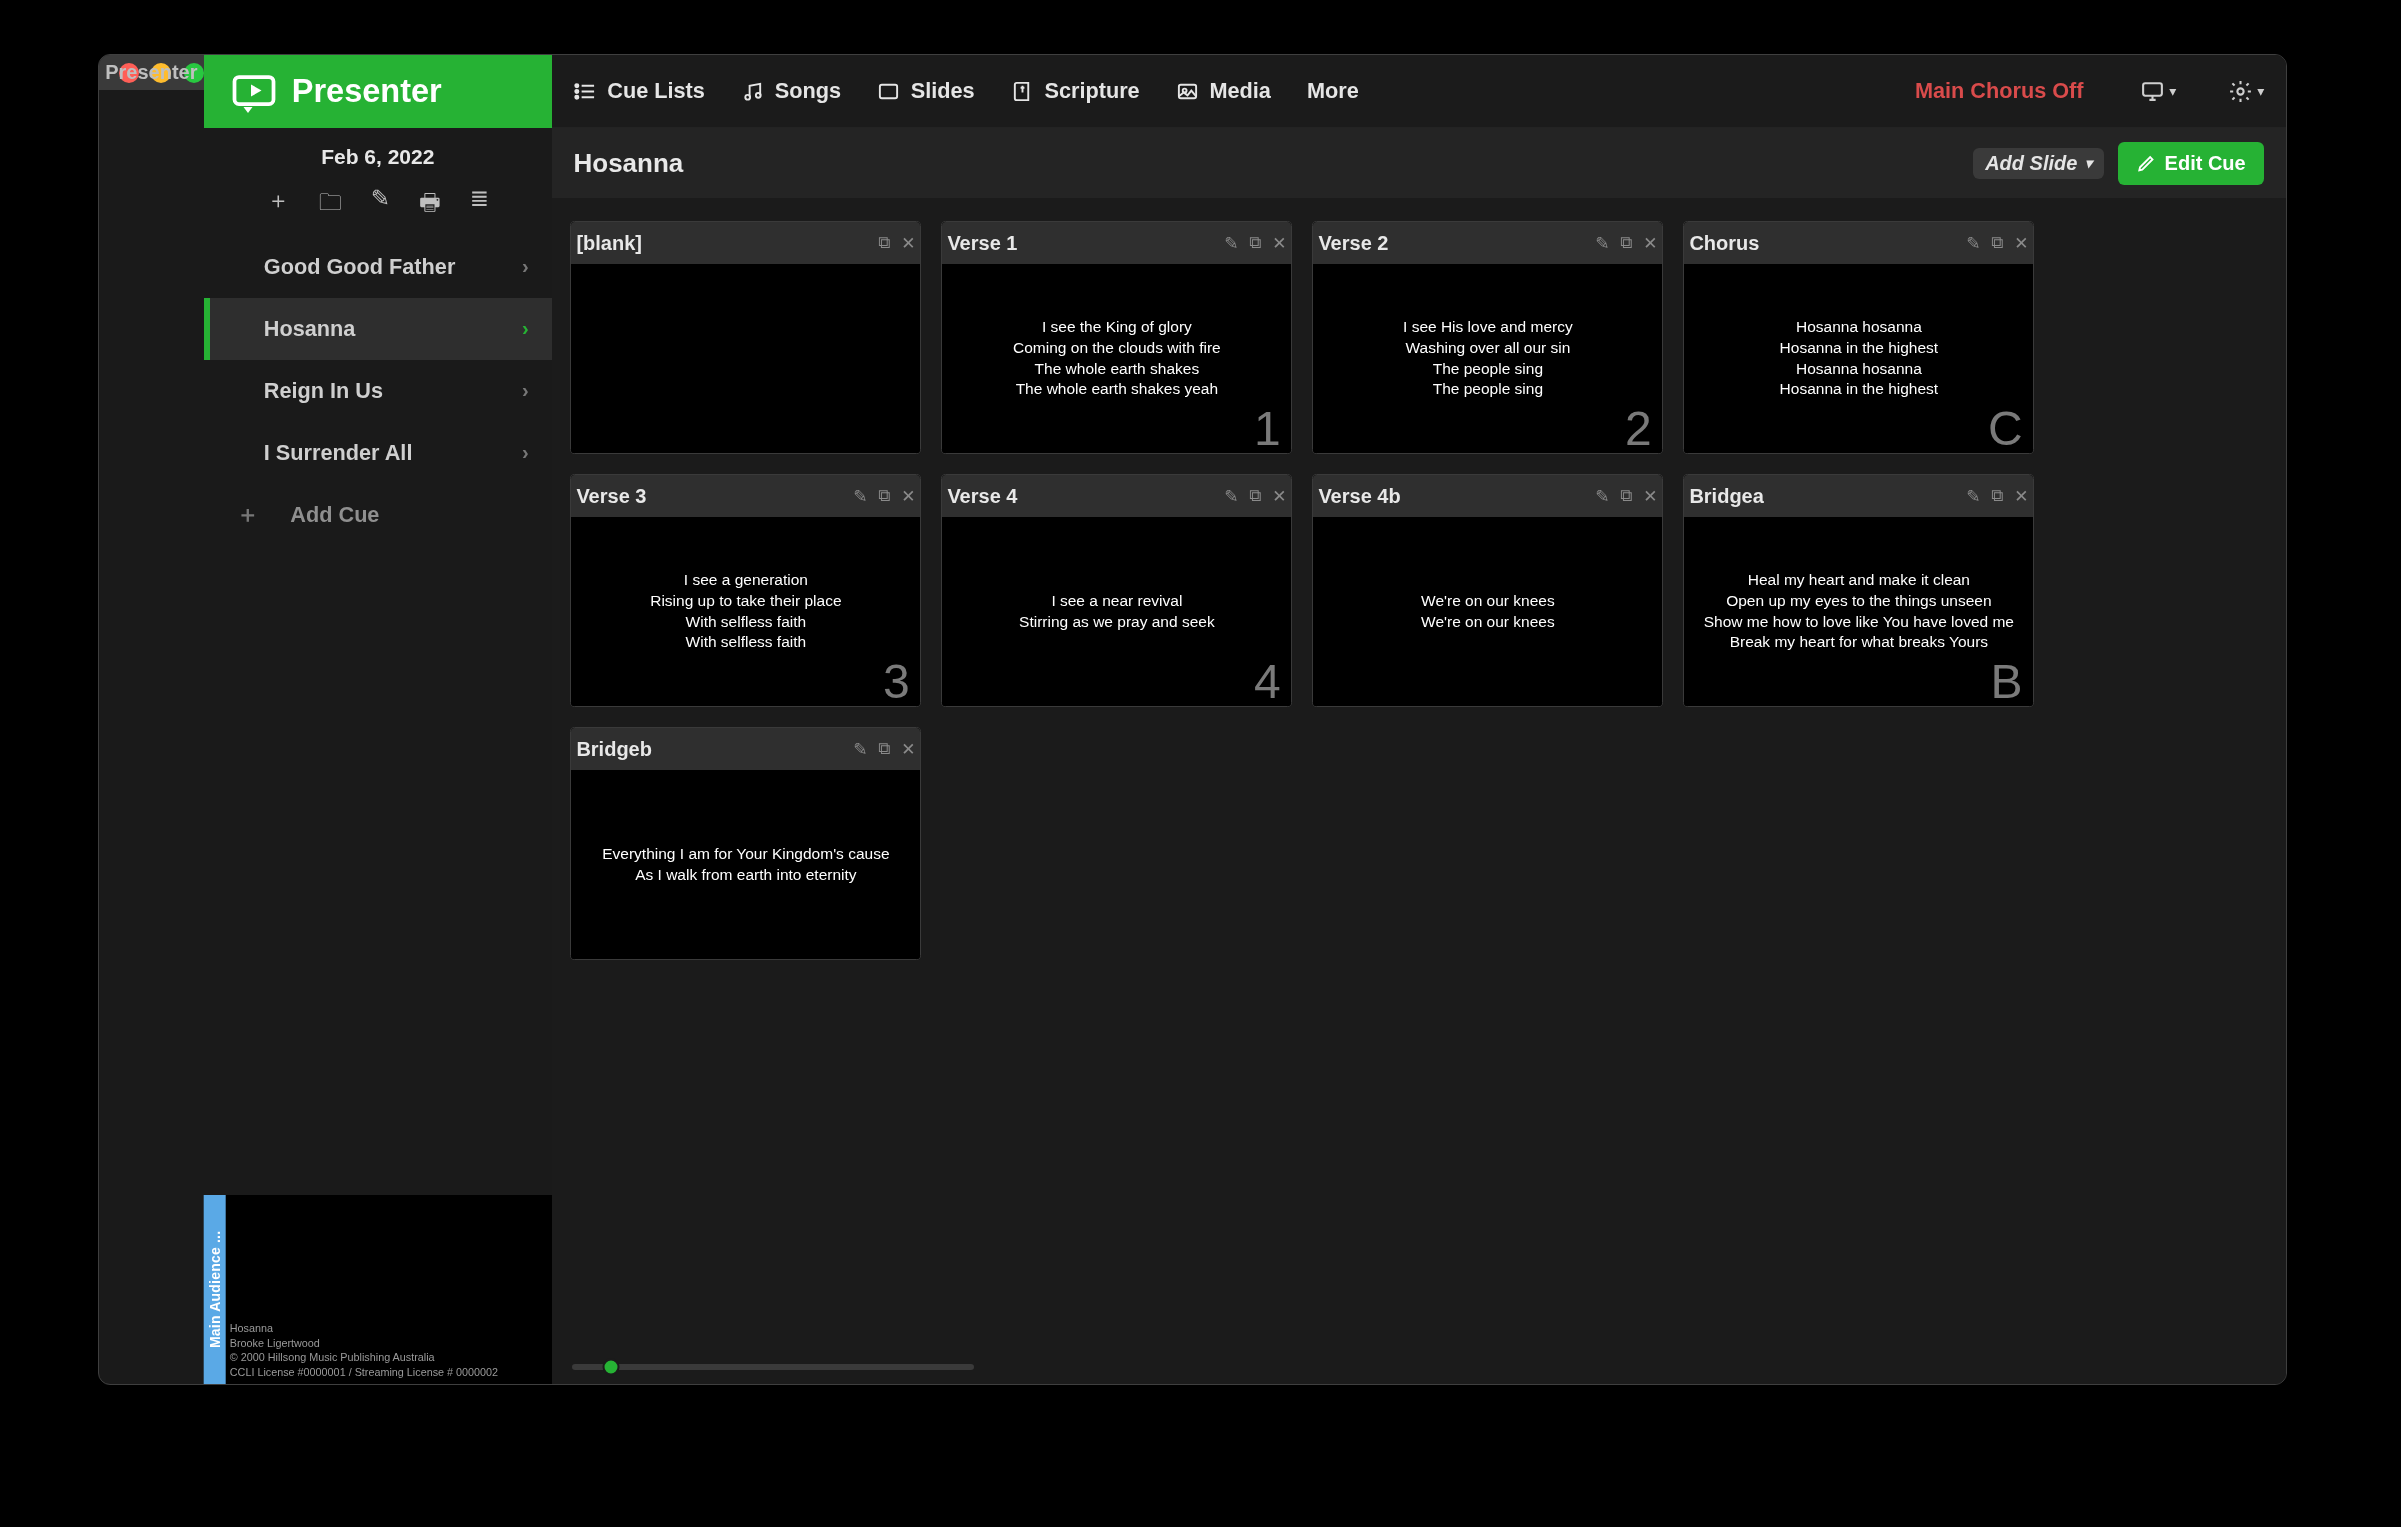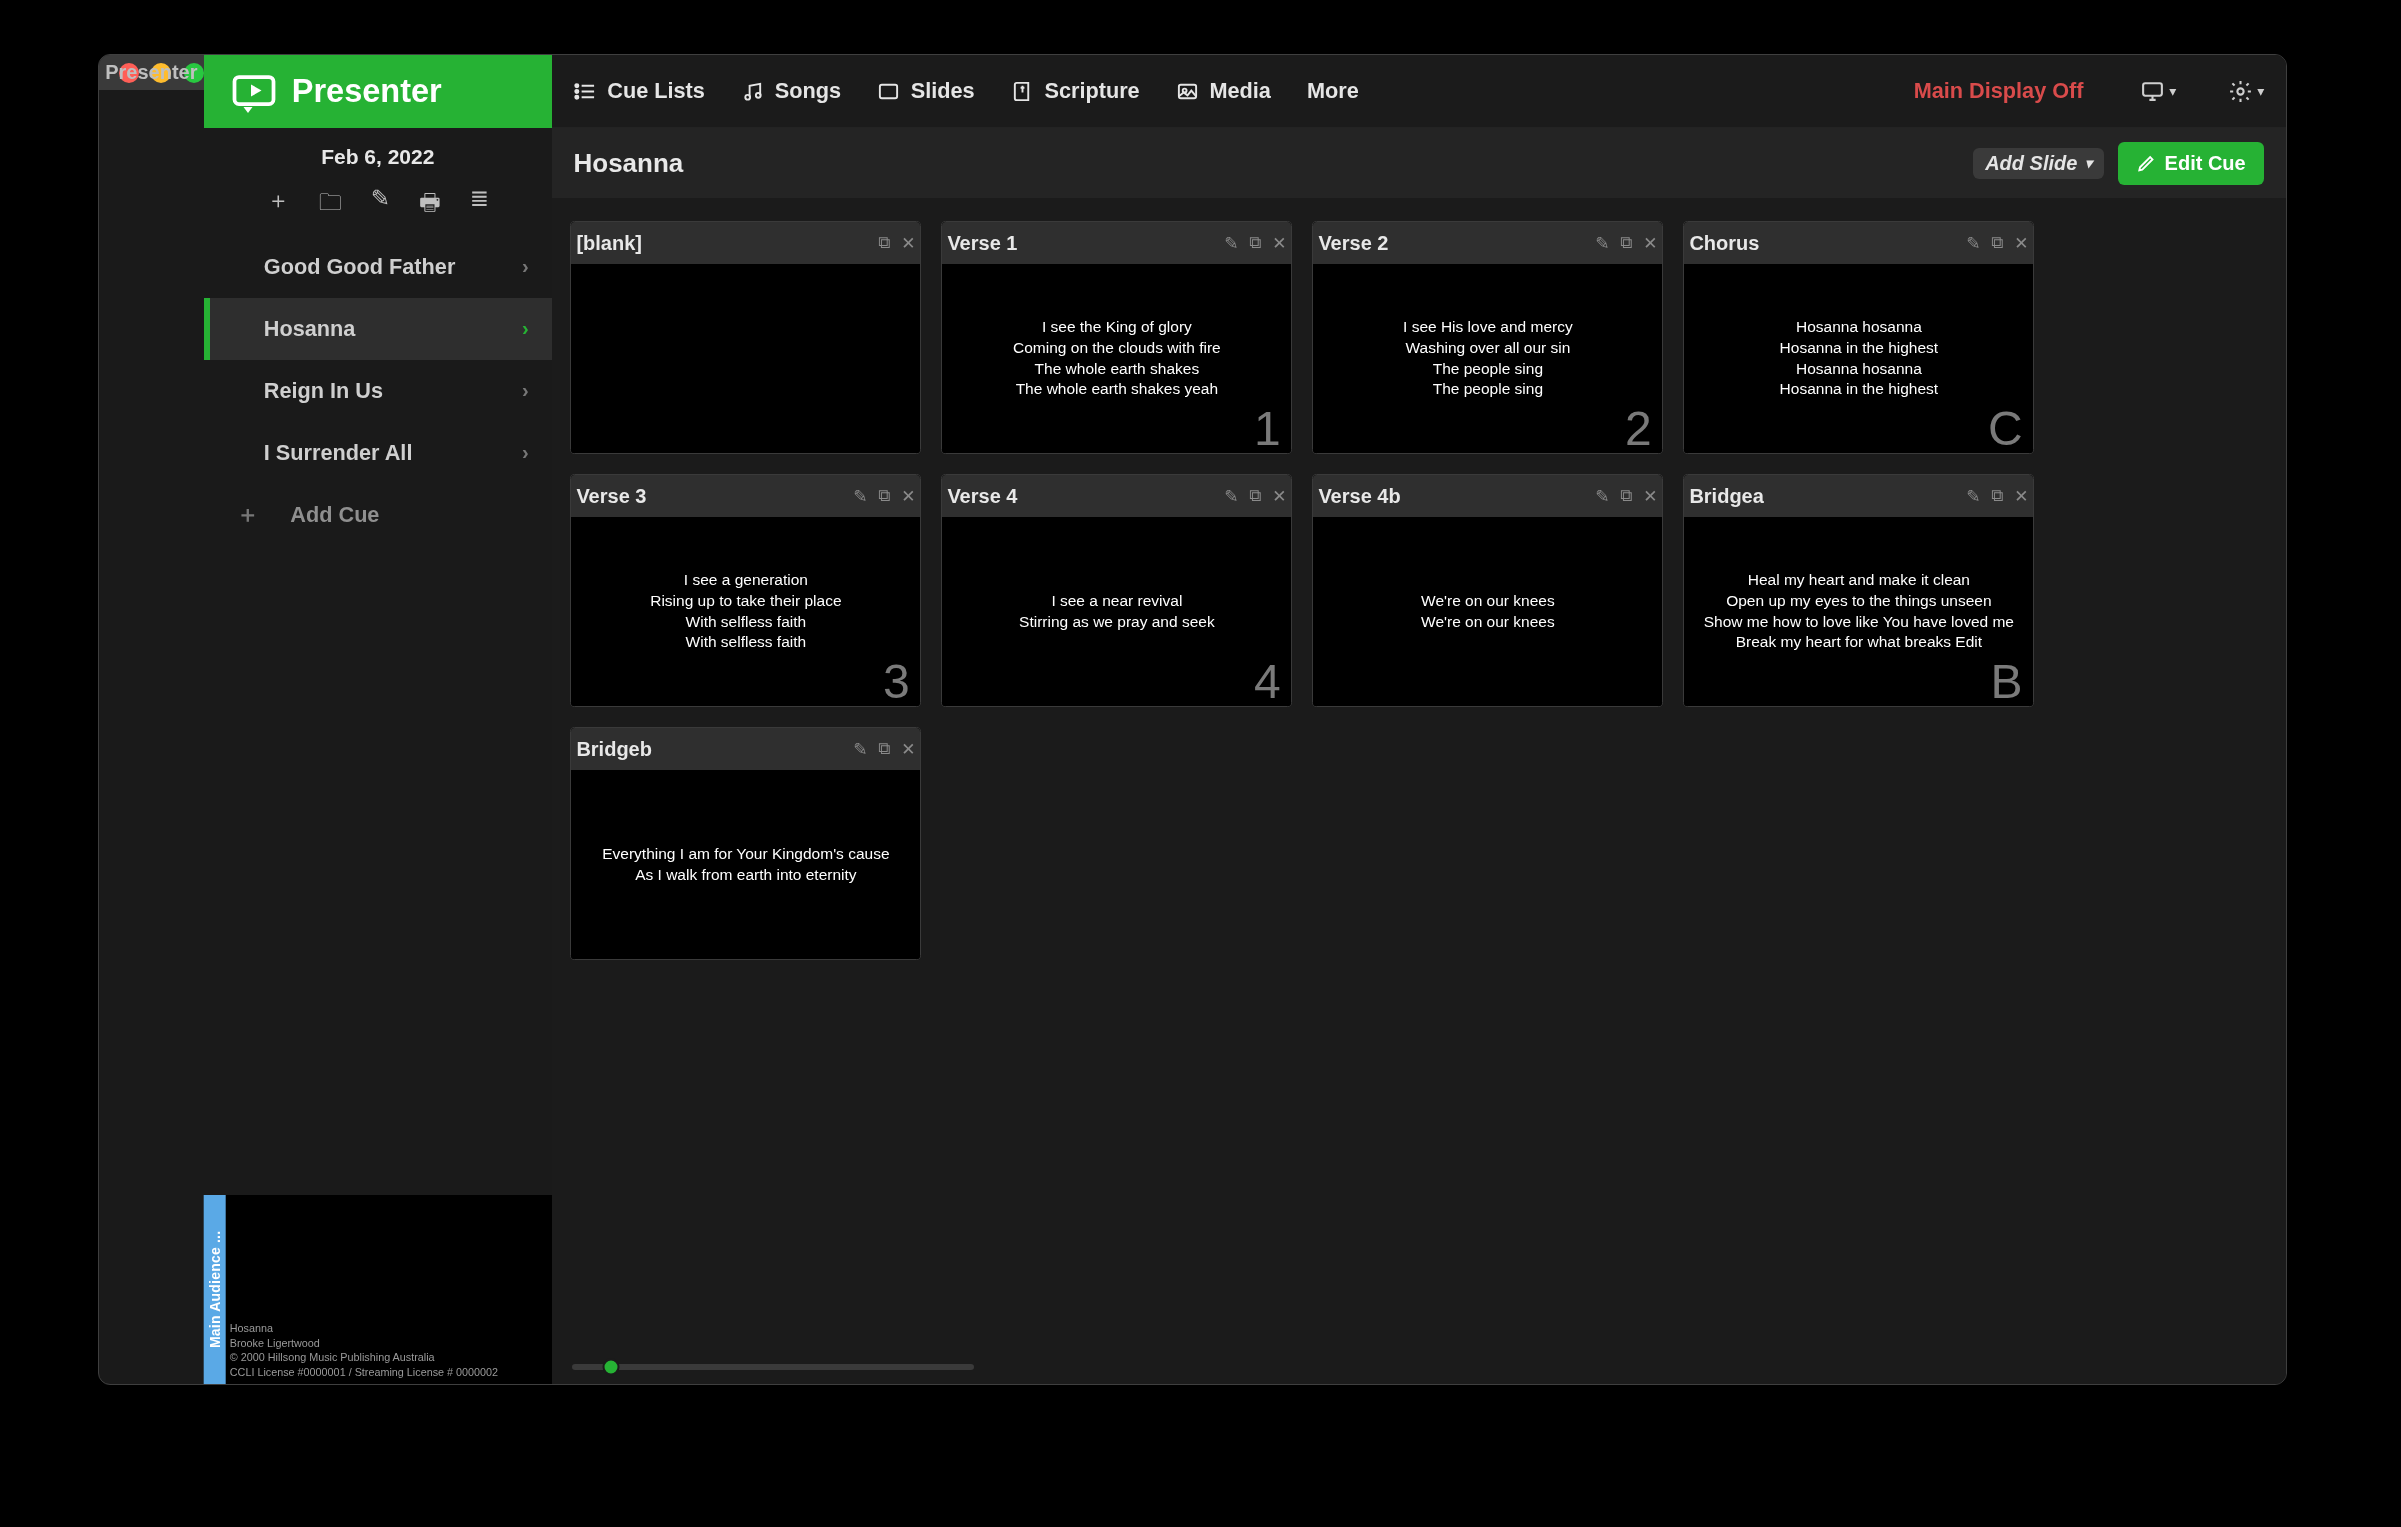--- a/index.html
+++ b/index.html
@@ -236,21 +236,21 @@
                 <circle cx="9" cy="11" r="2"></circle>
                 <path d="M3 17l5-4 4 3 4-5 5 6"></path>
               </svg>
             <span>Media</span>
           </div>
           <div class="item">
             <span>More</span>
           </div>
         </div>
         <div class="spacer"></div>
-        <div class="display-off">Main Display Off</div>
+        <div class="display-off">Main Chorus Off</div>
         <div class="iconbtn" style="margin-left:20px;">
           <svg viewBox="0 0 24 24">
               <rect x="3" y="4" width="18" height="12" rx="2"></rect>
               <line x1="9" y1="20" x2="15" y2="20"></line>
               <line x1="12" y1="16" x2="12" y2="20"></line>
             </svg>
           <span class="caret">▾</span>
         </div>
         <div class="iconbtn" style="margin-left:15.5px;">
           <svg viewBox="0 0 24 24">
@@ -393,21 +393,21 @@
                 <span class="icons">
                   <span>✎</span>
                   <span>⧉</span>
                   <span>✕</span>
                 </span>
               </div>
               <div class="body">
                 <div class="lyrics">Heal my heart and make it clean
 Open up my eyes to the things unseen
 Show me how to love like You have loved me
-Break my heart for what breaks Edit</div>
+Break my heart for what breaks Yours</div>
                 <div class="key">B</div>
               </div>
             </div>
             <div class="card">
               <div class="hdr">
                 <span class="label">Bridgeb</span>
                 <span class="icons">
                   <span>✎</span>
                   <span>⧉</span>
                   <span>✕</span>

